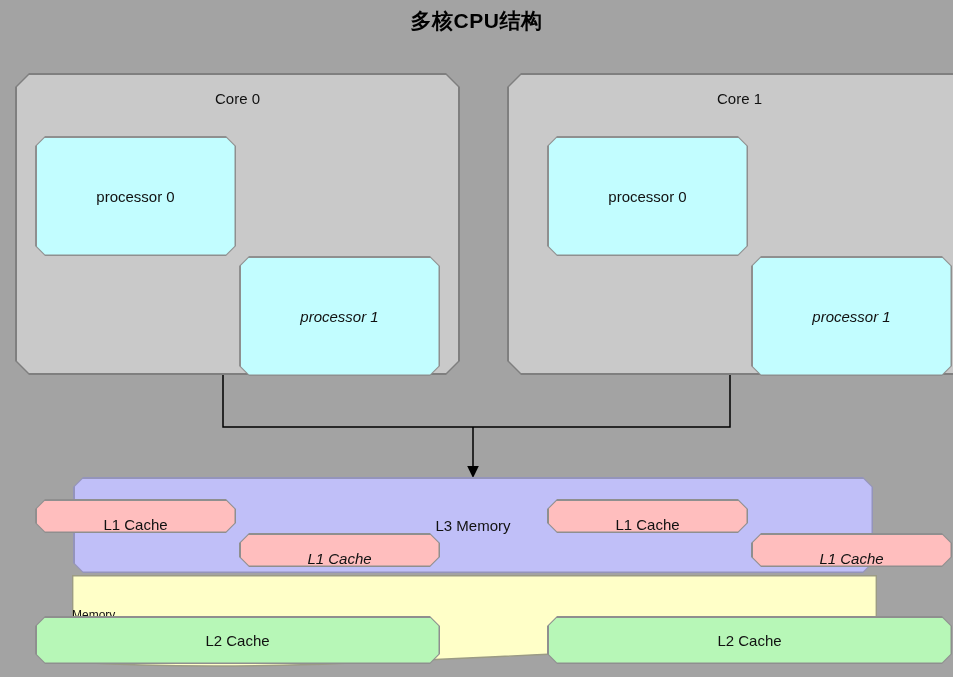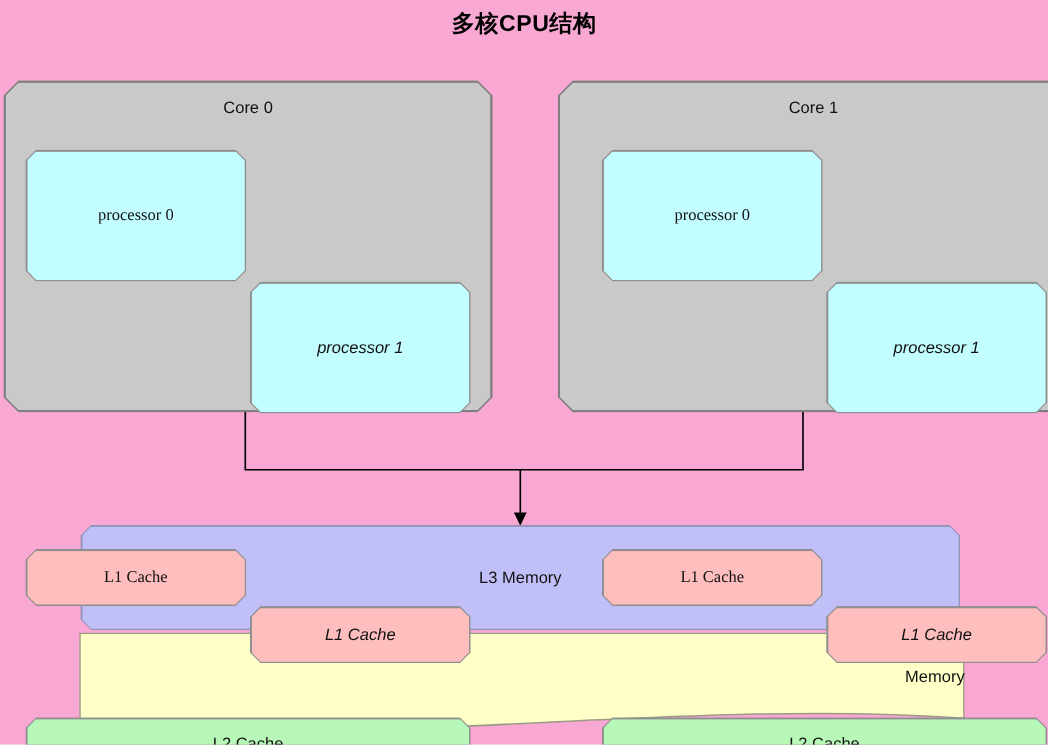--- a/index.html
+++ b/index.html
@@ -1,19 +1,19 @@
 <!DOCTYPE html>
 <html><head>
 <meta charset="utf-8">
 <style>
   html,body{margin:0;padding:0;background:#fff;}
   .canvas{
     position:relative;
     width:953px;height:677px;
-    background:#f9a8d4;
+    background:#a3a3a3;
     overflow:hidden;
     font-family:"Liberation Sans", sans-serif;
     color:#111;
   }
   .title{
     position:absolute;top:7px;left:0;width:953px;
     text-align:center;
     font-size:21px;font-weight:bold;color:#000;
     letter-spacing:.5px;
   }
@@ -41,46 +41,46 @@
   .core{
     --cut:14px;--bw:2px;--fill:#c9c9c9;--bc:#7f7f7f;
     top:73px;width:445px;height:302px;
     display:block;
   }
   .core-label{
     position:absolute;top:17px;left:0;width:100%;
     text-align:center;font-size:15px;
   }
   .proc{--fill:#c2fdff;top:63px;width:201px;height:120px;}
-  .l1{--fill:#ffbebe;top:186px;width:201px;height:52px;}
-  .slot-a{left:20px;font-family:Liberation Serif, serif;} .slot-b{left:224px;font-style:italic;}
+  .l1{--fill:#ffbebe;top:186px;width:201px;height:34px;align-items:flex-end;}
+  .slot-a{left:20px;} .slot-b{left:224px;font-style:italic;}
   .l2{--fill:#b7f7b7;left:20px;top:235px;width:405px;height:48px;}
   .l3{--fill:#c0bff8;--bc:#9494bb;left:73px;top:477px;width:800px;height:96px;}
   .connectors{position:absolute;left:0;top:0;}
   .memory-shape{position:absolute;left:72px;top:575px;}
   .memory-label{
     position:absolute;left:72px;top:575px;width:805px;height:80px;
-    display:flex;align-items:center;justify-content:flex-end;
-    font-size:15px;
+    display:flex;align-items:center;justify-content:flex-start;
+    font-size:12px;
   }
 </style>
 </head>
 <body>
 
 <div class="canvas">
 
   <div class="title">多核CPU结构</div>
 
   <svg class="connectors" width="953" height="677" viewBox="0 0 953 677" aria-hidden="true">
     <path d="M223 374 L223 427 L730 427 L730 374" fill="none" stroke="#000" stroke-width="1.5"></path>
     <line x1="473" y1="427" x2="473" y2="468" stroke="#000" stroke-width="1.5"></line>
     <polygon points="467.2,466 478.8,466 473,478" fill="#000"></polygon>
   </svg>
 
-  <div class="node core" style="left:3px;">
+  <div class="node core" style="left:15px;">
     <div class="core-label">Core 0</div>
     <div class="node proc slot-a">
       <span>processor 0</span>
     </div>
     <div class="node proc slot-b">
       <span>processor 1</span>
     </div>
     <div class="node l1 slot-a">
       <span>L1 Cache</span>
     </div>

